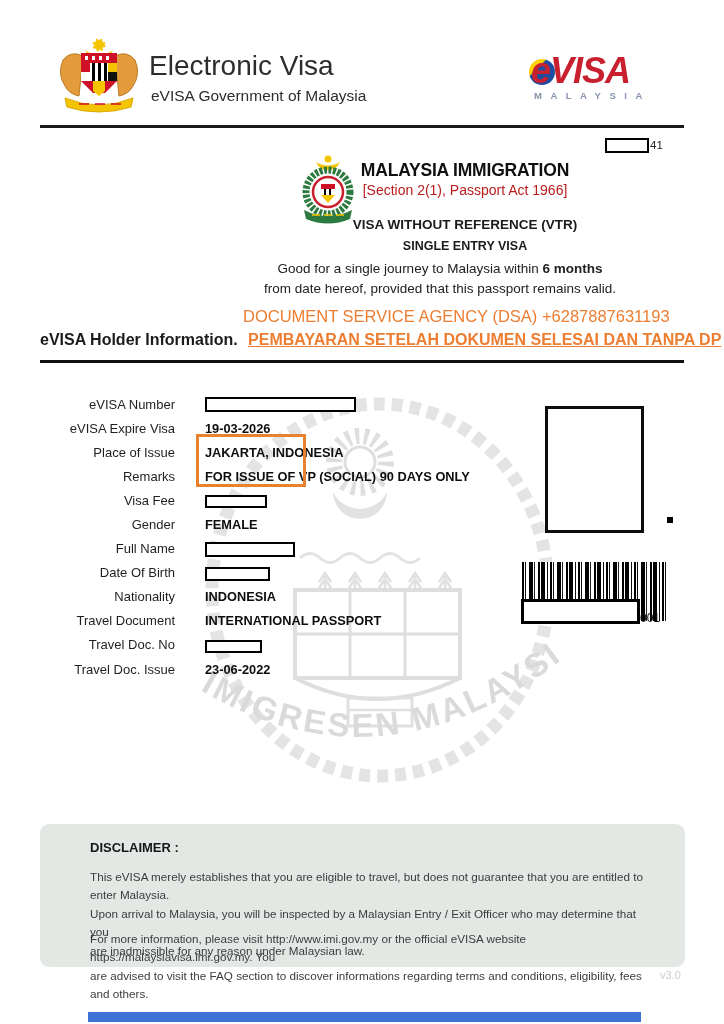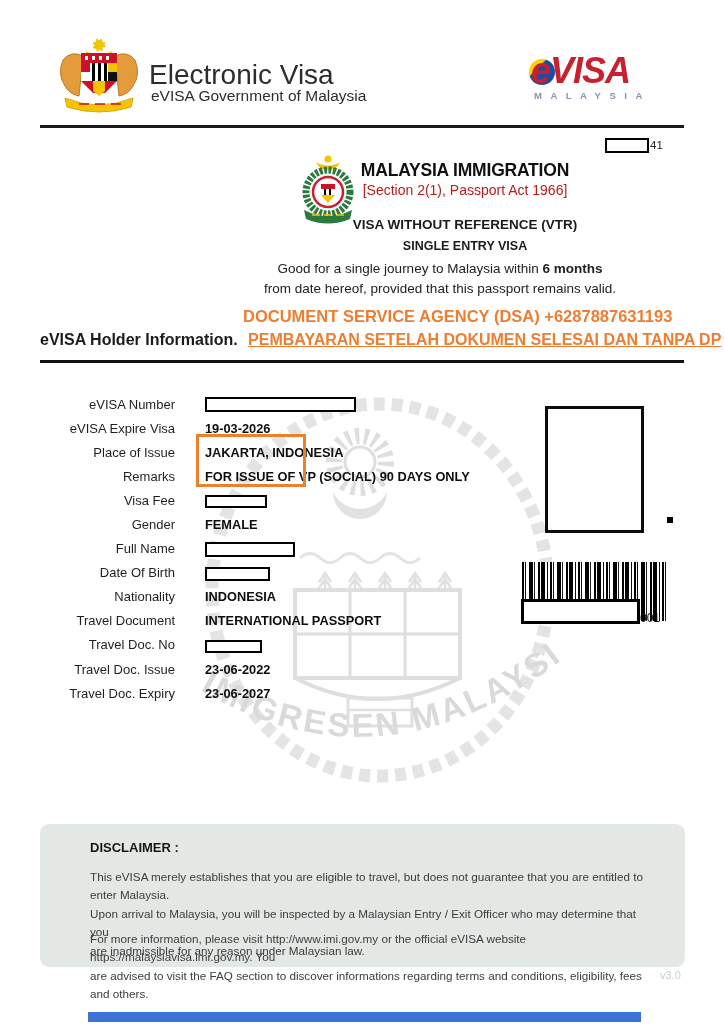--- a/index.html
+++ b/index.html
@@ -1,21 +1,21 @@
 <!DOCTYPE html>
 <html><head>
 <meta charset="utf-8">
 <style>
   html,body{margin:0;padding:0;background:#fff;}
   .page{position:relative;width:724px;height:1024px;background:#fff;overflow:hidden;
         font-family:"Liberation Sans",sans-serif;color:#1b1b1b;}
   .abs{position:absolute;}
 
   
-  .hdr-title{left:149px;top:50px;font-size:28px;color:#2d2d2d;margin-top:9px;}
+  .hdr-title{left:149px;top:50px;font-size:28px;color:#2d2d2d;}
   .hdr-sub{left:151px;top:87px;font-size:15.5px;color:#2d2d2d;}
   .evisa-logo{left:531px;top:50px;width:150px;height:55px;}
   .evisa-globe{position:absolute;left:-2px;top:9px;width:26px;height:26px;border-radius:50%;
      background:linear-gradient(135deg,#FFD100 32%,#1C4DA1 36%);}
   .evisa-word{position:absolute;left:0;top:0;font-size:36px;font-weight:bold;font-style:italic;
      color:#C8202E;letter-spacing:-1px;}
   .evisa-malaysia{position:absolute;left:3px;top:40px;font-size:9.5px;letter-spacing:8.5px;
      color:#8595AC;font-weight:bold;}
   .hdr-line{left:40px;top:125px;width:644px;height:2.5px;background:#1a1a1a;}
 
@@ -25,21 +25,21 @@
 
   
   .imm-center{left:240px;width:450px;text-align:center;}
   .imm-title{top:160px;font-size:17.5px;font-weight:bold;color:#101010;letter-spacing:-0.2px;}
   .imm-sub{top:182px;font-size:14px;color:#b91c1c;}
   .imm-vtr{top:217px;font-size:13.5px;font-weight:bold;}
   .imm-entry{top:239px;font-size:12.5px;font-weight:bold;}
   .imm-good{left:150px;width:580px;text-align:center;font-size:13.5px;color:#222;}
   .g1{top:261px;} .g2{top:281px;}
 
-  .orange1{left:243px;top:307px;font-size:16.5px;font-weight:bold;white-space:nowrap;}
+  .orange1{left:243px;top:307px;font-size:16.5px;font-weight:normal;white-space:nowrap;}
   .holder-row{left:40px;top:331px;white-space:nowrap;font-size:16px;font-weight:bold;}
   .holder-orange{margin-left:6px;text-decoration:underline;}
   .sec-line{left:40px;top:360px;width:644px;height:3px;background:#111;}
 
   
   .fields{left:40px;top:386px;width:460px;z-index:2;margin-top:6px;}
   .frow{display:flex;align-items:center;height:24.1px;}
   .flabel{width:135px;text-align:right;font-size:13px;color:#1f1f1f;flex:none;}
   .fvalue{margin-left:30px;font-size:12.8px;font-weight:bold;color:#0d0d0d;white-space:nowrap;}
   .redact{display:inline-block;background:#fff;border:2.5px solid #000;box-sizing:border-box;vertical-align:middle;}
@@ -208,24 +208,20 @@
       <div class="fvalue">INTERNATIONAL PASSPORT</div>
     </div>
     <div class="frow">
       <div class="flabel">Travel Doc. No</div>
       <div class="fvalue"><span class="redact" style="width:57px;height:13px"></span></div>
     </div>
     <div class="frow">
       <div class="flabel">Travel Doc. Issue</div>
       <div class="fvalue">23-06-2022</div>
     </div>
-    <div class="frow">
-      <div class="flabel">Travel Doc. Expiry</div>
-      <div class="fvalue">23-06-2027</div>
-    </div>
   </div>
   <div class="abs date-hl"></div>
 
   <div class="abs photo-box"></div>
   <div class="abs photo-dot"></div>
   <div class="abs barcode"></div>
   <div class="abs bc-redact"></div>
   <div class="abs bc-caption">001</div>
 
   <div class="abs disc-box"></div>

